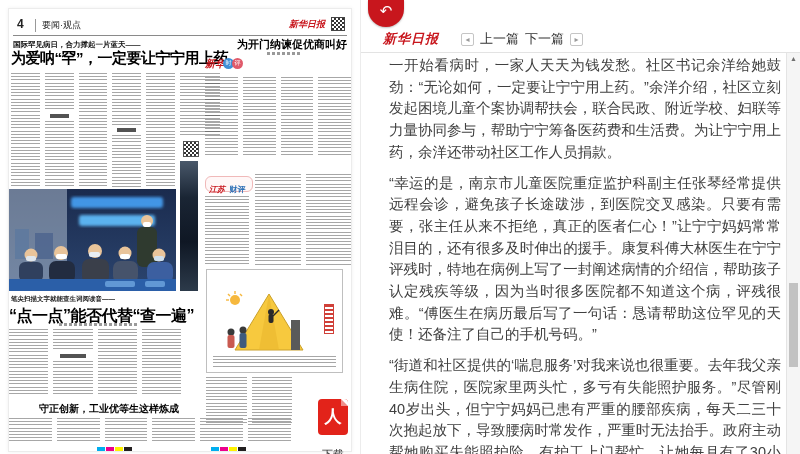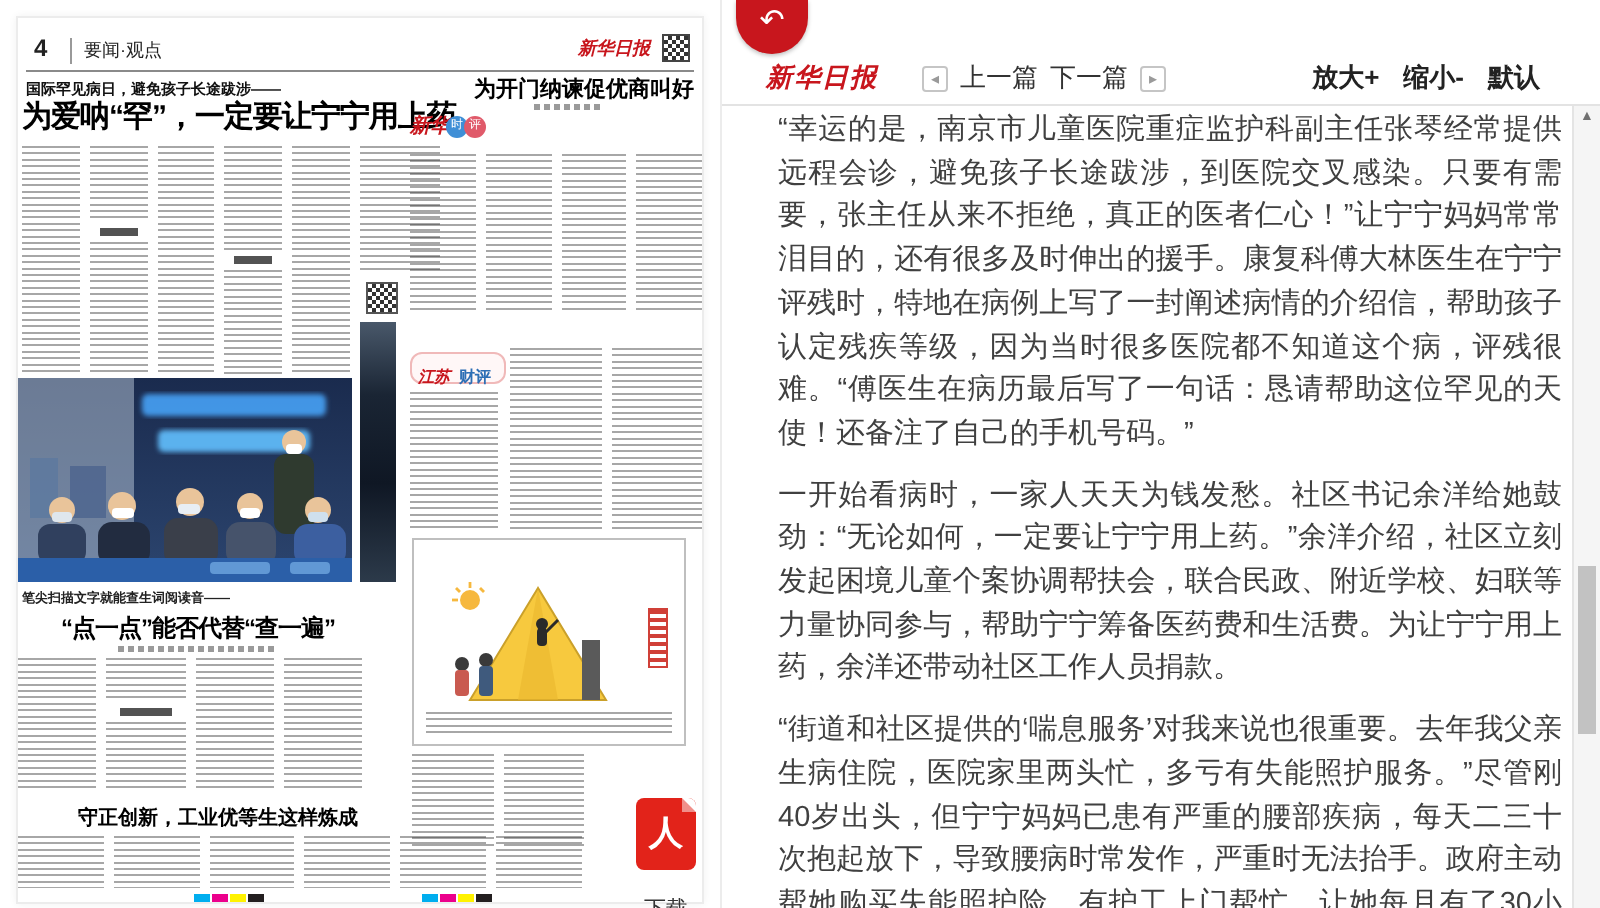--- a/index.html
+++ b/index.html
@@ -34,21 +34,21 @@
 
   .np-vqr { position:absolute; left:174px; top:132px; width:16px; height:16px; border:1px solid #555;
     background:repeating-conic-gradient(#333 0 25%, #fff 0 50%) 0 0/4px 4px; }
   .np-vphoto { position:absolute; left:171px; top:152px; width:18px; height:130px;
     background:linear-gradient(180deg,#49586a,#1a2534 28%,#0f1724 62%,#2c3a4a); }
 
   .np-photo { position:absolute; left:0; top:180px; width:167px; height:102px; }
 
   .np-photo-kicker { position:absolute; left:2px; top:286px; font-size:6.5px; font-weight:bold; color:#222; white-space:nowrap; }
   .np-headline3 { position:absolute; left:0; top:297px; width:180px; text-align:center;
-    font-size:12px; font-weight:bold; color:#000; white-space:nowrap; letter-spacing:-.5px; }
+    font-size:16px; font-weight:bold; color:#000; white-space:nowrap; letter-spacing:-.5px; }
   .np-byline3 { position:absolute; left:50px; top:314px; width:80px; height:3px;
     background:repeating-linear-gradient(90deg,#9a9a9a 0 3px,transparent 3px 5px); }
 
   .np-headline4 { position:absolute; left:30px; top:393px; width:140px; text-align:left;
     font-size:10px; font-weight:bold; color:#000; white-space:nowrap; }
 
   .np-headline2 { position:absolute; left:214px; top:28px; width:124px; text-align:right;
     font-size:11px; font-weight:bold; color:#000; white-space:nowrap; }
   .np-byline2 { position:absolute; left:258px; top:43px; width:34px; height:3px;
     background:repeating-linear-gradient(90deg,#9a9a9a 0 3px,transparent 3px 5px); }
@@ -121,21 +121,21 @@
 
     <div class="np-header">
       <span class="np-pagenum">4</span>
       <span class="np-section">要闻·观点</span>
       <span class="np-meta"><span class="line"></span><span class="line"></span></span>
       <span class="np-masthead">新华日报</span>
       <span class="np-qr"></span>
     </div>
     <div class="np-rule"></div>
 
-    <div class="np-kicker">国际罕见病日，避免孩子长途跋涉——</div>
+    <div class="np-kicker">国际罕见病日，合力撑起一片蓝天——</div>
     <div class="np-headline-main">为爱呐“罕”，一定要让宁宁用上药</div>
 
     <div class="cols" style="left:2px; top:64px; width:164px; height:114px;">
       <div class="col fake"></div>
       <div class="col">
           <div class="fake" style="height:38px"></div>
           <div class="subhd"></div>
           <div class="fake" style="height:66px"></div>
         </div>
       <div class="col fake"></div>
@@ -291,30 +291,25 @@
 <div class="right-panel">
   <div class="toolbar">
     <div class="back-btn"><span>↶</span></div>
     <div class="tb-logo">新华日报</div>
     <div class="tb-nav">
       <span class="nav-sq">◂</span>
       <span class="lbl">上一篇</span>
       <span class="lbl">下一篇</span>
       <span class="nav-sq">▸</span>
     </div>
-    <div class="tb-zoom">
-      <span>放大+</span>
-      <span>缩小-</span>
-      <span>默认</span>
-    </div>
   </div>
 
   <div class="article">
+    <p>一开始看病时，一家人天天为钱发愁。社区书记余洋给她鼓劲：“无论如何，一定要让宁宁用上药。”余洋介绍，社区立刻发起困境儿童个案协调帮扶会，联合民政、附近学校、妇联等力量协同参与，帮助宁宁筹备医药费和生活费。为让宁宁用上药，余洋还带动社区工作人员捐款。</p>
     <p>“幸运的是，南京市儿童医院重症监护科副主任张琴经常提供远程会诊，避免孩子长途跋涉，到医院交叉感染。只要有需要，张主任从来不拒绝，真正的医者仁心！”让宁宁妈妈常常泪目的，还有很多及时伸出的援手。康复科傅大林医生在宁宁评残时，特地在病例上写了一封阐述病情的介绍信，帮助孩子认定残疾等级，因为当时很多医院都不知道这个病，评残很难。“傅医生在病历最后写了一句话：恳请帮助这位罕见的天使！还备注了自己的手机号码。”</p>
-    <p>一开始看病时，一家人天天为钱发愁。社区书记余洋给她鼓劲：“无论如何，一定要让宁宁用上药。”余洋介绍，社区立刻发起困境儿童个案协调帮扶会，联合民政、附近学校、妇联等力量协同参与，帮助宁宁筹备医药费和生活费。为让宁宁用上药，余洋还带动社区工作人员捐款。</p>
     <p>“街道和社区提供的‘喘息服务’对我来说也很重要。去年我父亲生病住院，医院家里两头忙，多亏有失能照护服务。”尽管刚40岁出头，但宁宁妈妈已患有严重的腰部疾病，每天二三十次抱起放下，导致腰病时常发作，严重时无法抬手。政府主动帮她购买失能照护险，有护工上门帮忙，让她每月有了30小时的喘息时间。</p>
 
   </div>
 
   <div class="scrollbar">
     <div class="sb-up">▲</div>
     <div class="sb-thumb"></div>
   </div>
 </div>
 

